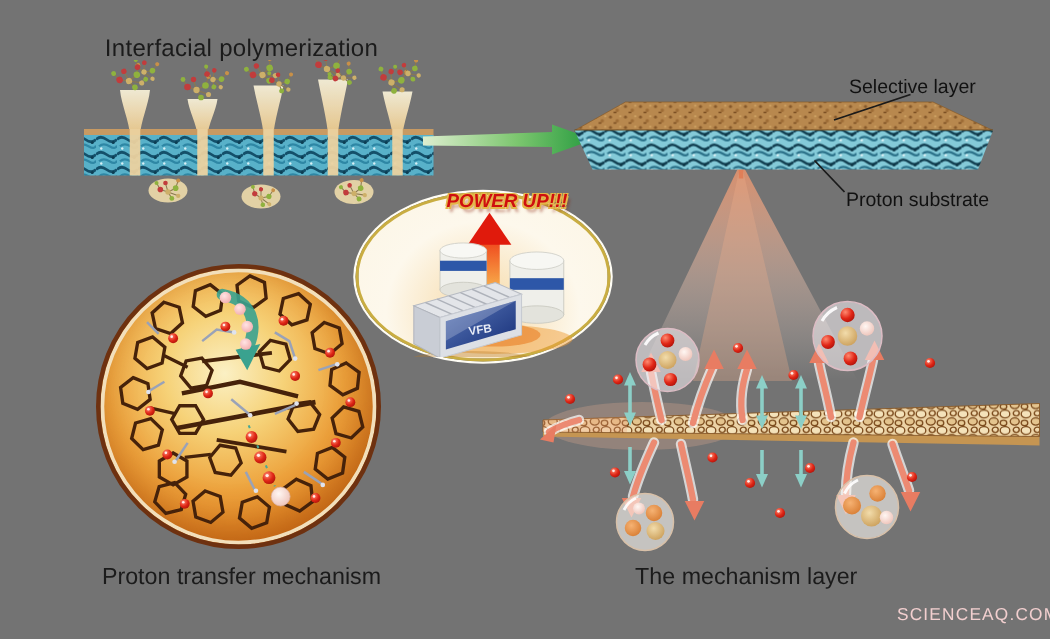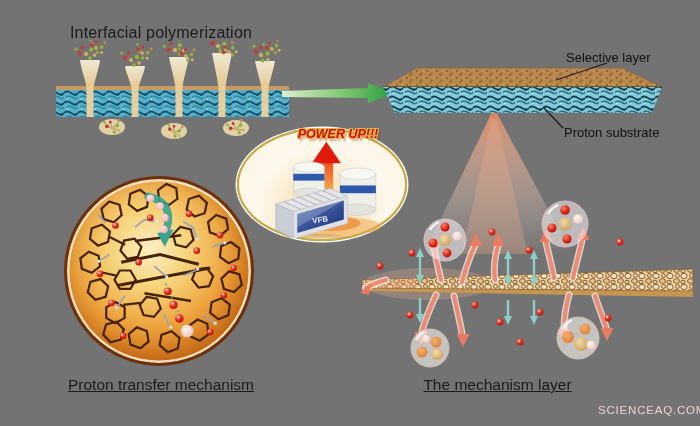--- a/index.html
+++ b/index.html
@@ -1,20 +1,20 @@
 <!DOCTYPE html>
 <html><head>
 <meta charset="utf-8">
 <style>
   html,body{margin:0;padding:0;background:#fff;}
   #canvas{position:relative;width:700px;height:426px;background:#737373;overflow:hidden;
           font-family:"Liberation Sans",sans-serif;}
   .abs{position:absolute;}
   .title{position:absolute;text-align:center;color:#1b1b1b;font-size:16px;letter-spacing:.2px;}
-  .caption{position:absolute;text-align:center;color:#1b1b1b;font-size:15.5px;text-decoration:underline;}
+  .caption{position:absolute;text-align:center;color:#1b1b1b;font-size:15.5px;}
   .ann{position:absolute;color:#111;font-size:13px;}
   .powerup{position:absolute;left:50%;top:-3px;transform:translateX(-50%);white-space:nowrap;
            font-size:12.5px;font-weight:bold;font-style:italic;color:#cf0f0f;z-index:5;
            text-shadow:1px 1px 0 #e4b64a,-1px -1px 0 #e4b64a,1px -1px 0 #e4b64a,-1px 1px 0 #e4b64a,2px 3px 2px rgba(140,30,10,.45);margin-left:16px;}
   #oval{position:absolute;left:237px;top:128px;width:170px;height:113px;border-radius:50%;
         border:2.5px solid #c9ad42;box-sizing:border-box;z-index:4;
         background:radial-gradient(ellipse at 50% 72%, #f6d8a4 0%, #fdf8ec 55%, #fcf5e4 100%);
         box-shadow:0 0 0 1.5px #fffdf5;}
   #protonCircle{position:absolute;left:64px;top:176px;width:190px;height:190px;border-radius:50%;
         border:3px solid #6e3110;box-sizing:border-box;overflow:hidden;z-index:3;

